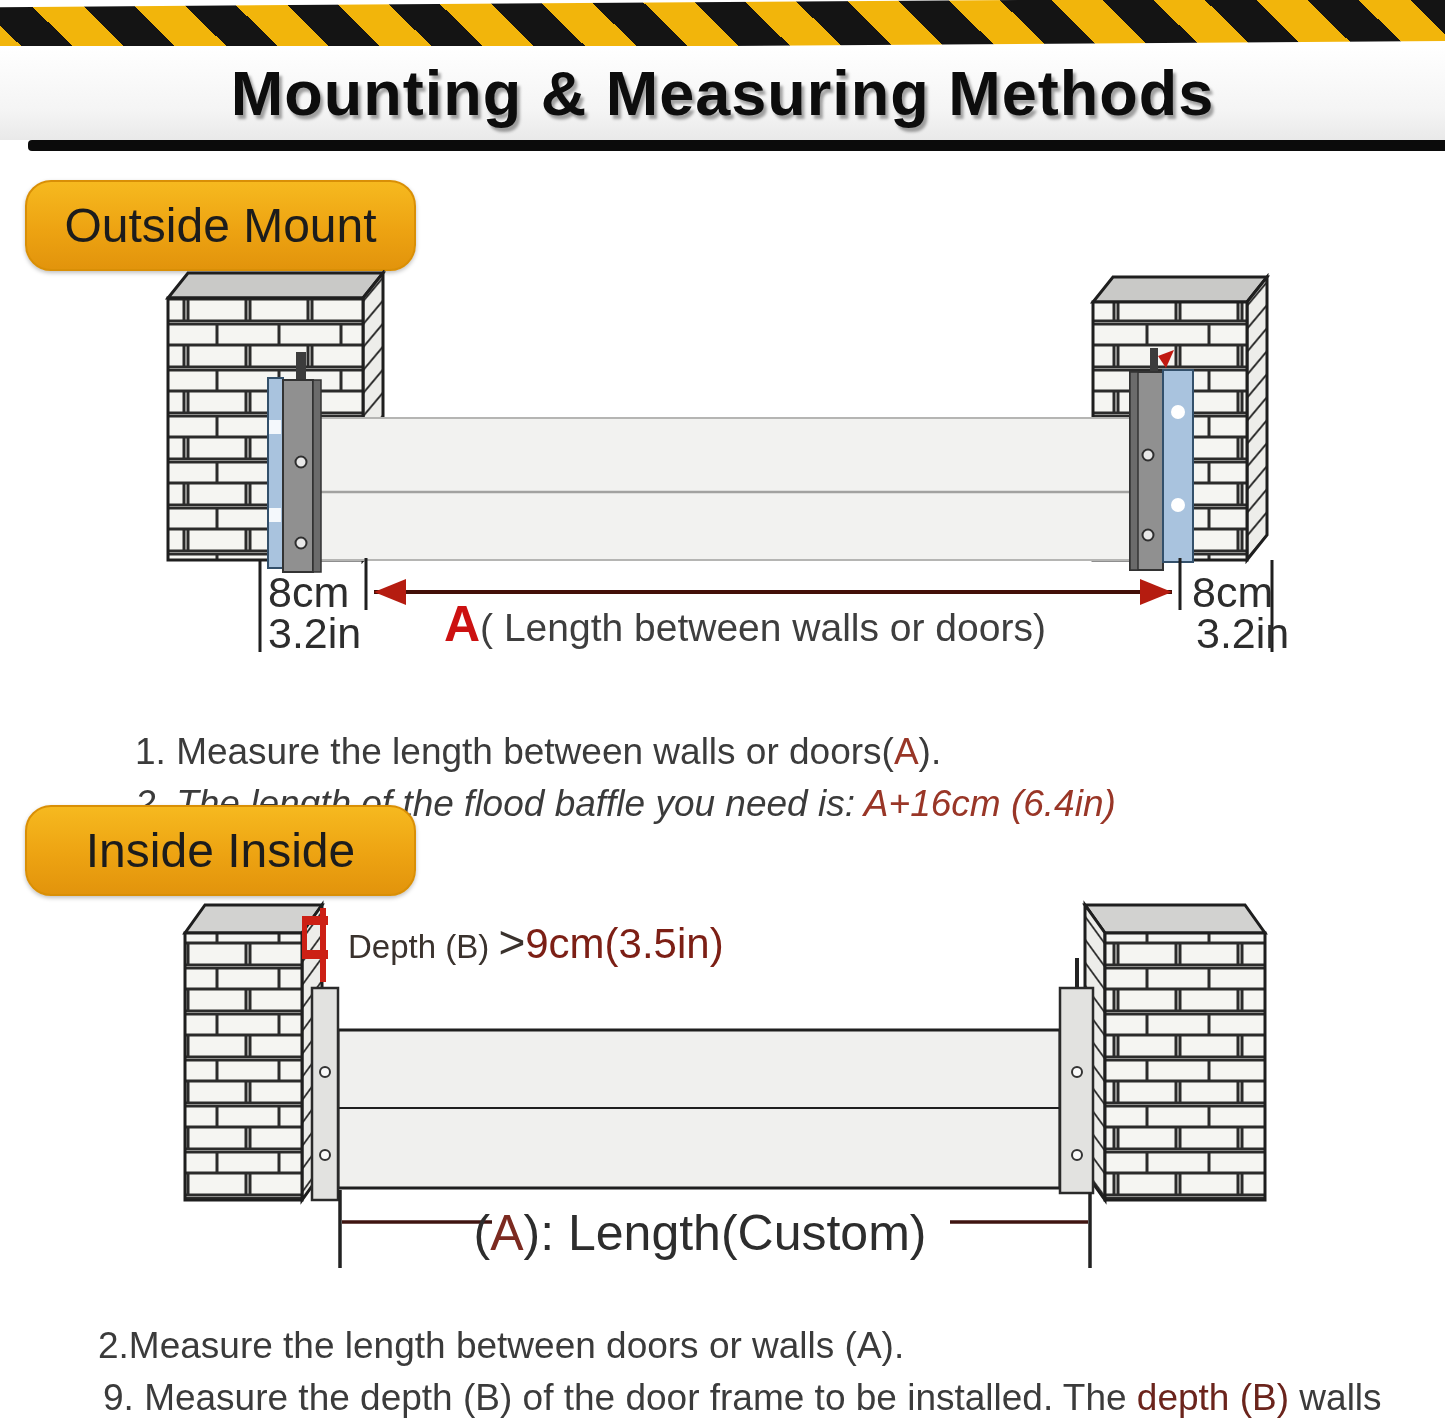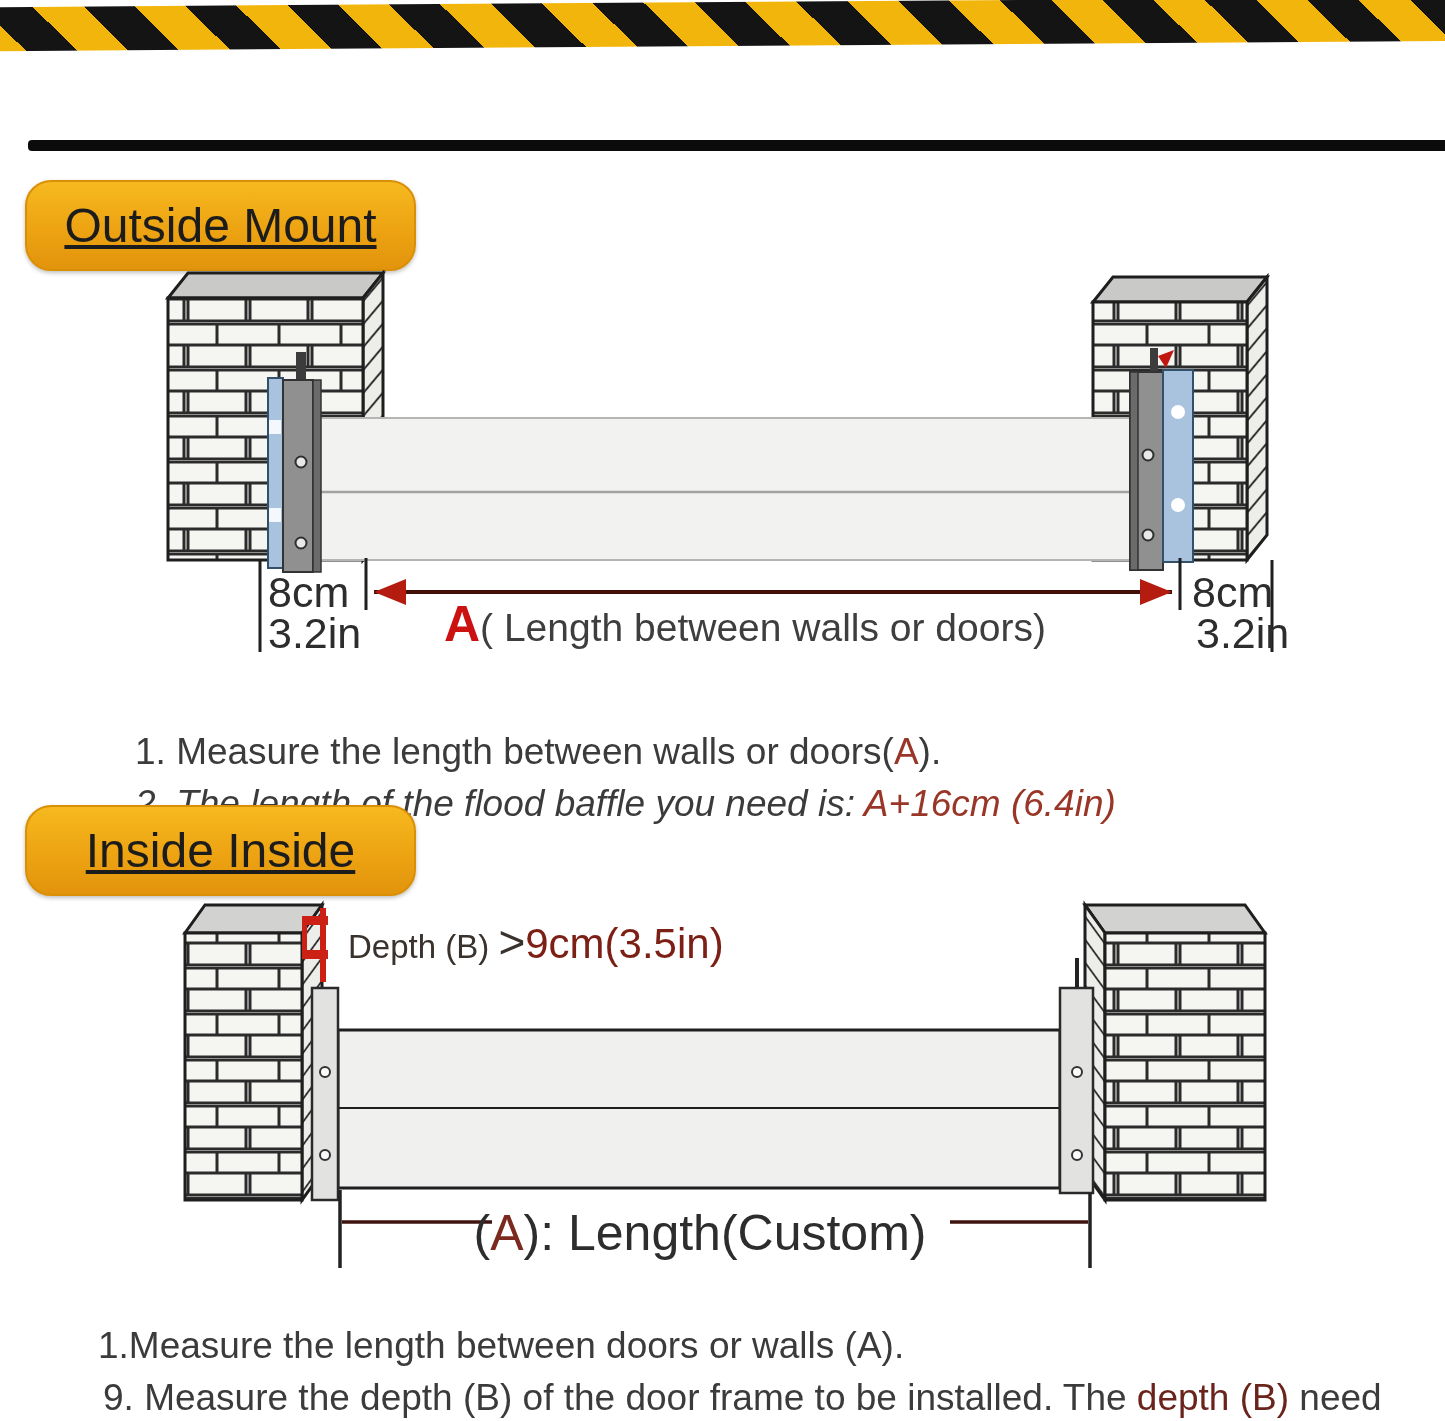--- a/index.html
+++ b/index.html
@@ -25,21 +25,20 @@
   }
   .black-bar{position:absolute;top:140px;left:28px;width:1417px;height:11px;background:#0b0b0b;border-radius:4px 0 0 4px;}
   
   .badge{
     position:absolute;left:25px;width:387px;height:87px;border-radius:26px;
     background:linear-gradient(180deg,#f6b91f 0%,#eda312 55%,#e2940c 100%);
     border:2px solid #d98f06;
     display:flex;align-items:center;justify-content:center;
     font-size:48px;color:#1c1c1c;
     box-shadow:0 2px 4px rgba(0,0,0,0.25);
-    text-decoration:underline;
   }
   #badge-outside{top:180px;}
   #badge-inside{top:805px;}
   
   .diagram{position:absolute;left:0;width:1445px;}
   #outside-diagram{top:270px;height:400px;}
   #inside-diagram{top:895px;height:395px;}
   svg text{font-family:"Liberation Sans", sans-serif;}
   
   .step{position:absolute;font-size:37px;color:#3b3b3b;white-space:nowrap;}
@@ -49,20 +48,23 @@
   #out-step-2{top:746px;left:135px;font-style:italic;}
   #in-step-1{top:1288px;left:98px;}
   #in-step-2{top:1340px;left:103px;}
   #in-step-3{top:1381px;left:62px;}
 </style>
 </head>
 <body>
 
 <div class="banner">
   <div class="stripes"></div>
+  <div class="title-band">
+    <div class="main-title">Mounting &amp; Measuring Methods</div>
+  </div>
   <div class="black-bar"></div>
 </div>
 
 <div class="badge" id="badge-outside">Outside Mount</div>
 
 <svg id="outside-diagram" class="diagram" viewBox="0 270 1445 400">
   <defs>
     <pattern id="brickA" width="62" height="46" patternUnits="userSpaceOnUse">
       <rect width="62" height="46" fill="#f5f5f2"></rect>
       <path d="M0 2H62 M0 23H62 M0 45H62" stroke="#2b2b2b" stroke-width="3" fill="none"></path>
@@ -199,15 +201,15 @@
     <line x1="340" y1="1190" x2="340" y2="1268" stroke="#222222" stroke-width="3.5"></line>
     <line x1="342" y1="1222" x2="492" y2="1222" stroke="#3f1410" stroke-width="3.5"></line>
     <line x1="950" y1="1222" x2="1088" y2="1222" stroke="#3f1410" stroke-width="3.5"></line>
     <line x1="1090" y1="1193" x2="1090" y2="1268" stroke="#222222" stroke-width="3.5"></line>
     <text x="700" y="1250" text-anchor="middle" font-size="50" fill="#2d2d2d">
       <tspan>(</tspan><tspan fill="#7c2a20">A</tspan><tspan>): Length(Custom)</tspan>
     </text>
   </g>
 </svg>
 
-<p class="step" id="in-step-1"><span>1.Measure the length between doors or walls (A).</span></p>
-<p class="step" id="in-step-2"><span>9. Measure the depth (B) of the door frame to be installed. The </span><span class="em2">depth (B)</span><span> need</span></p>
+<p class="step" id="in-step-1"><span>2.Measure the length between doors or walls (A).</span></p>
+<p class="step" id="in-step-2"><span>9. Measure the depth (B) of the door frame to be installed. The </span><span class="em2">depth (B)</span><span> walls</span></p>
 <p class="step" id="in-step-3"><span>to be greater than 9cm (3.5in) before the flood protection baffle can be installed.</span></p>
 
 </body></html>

